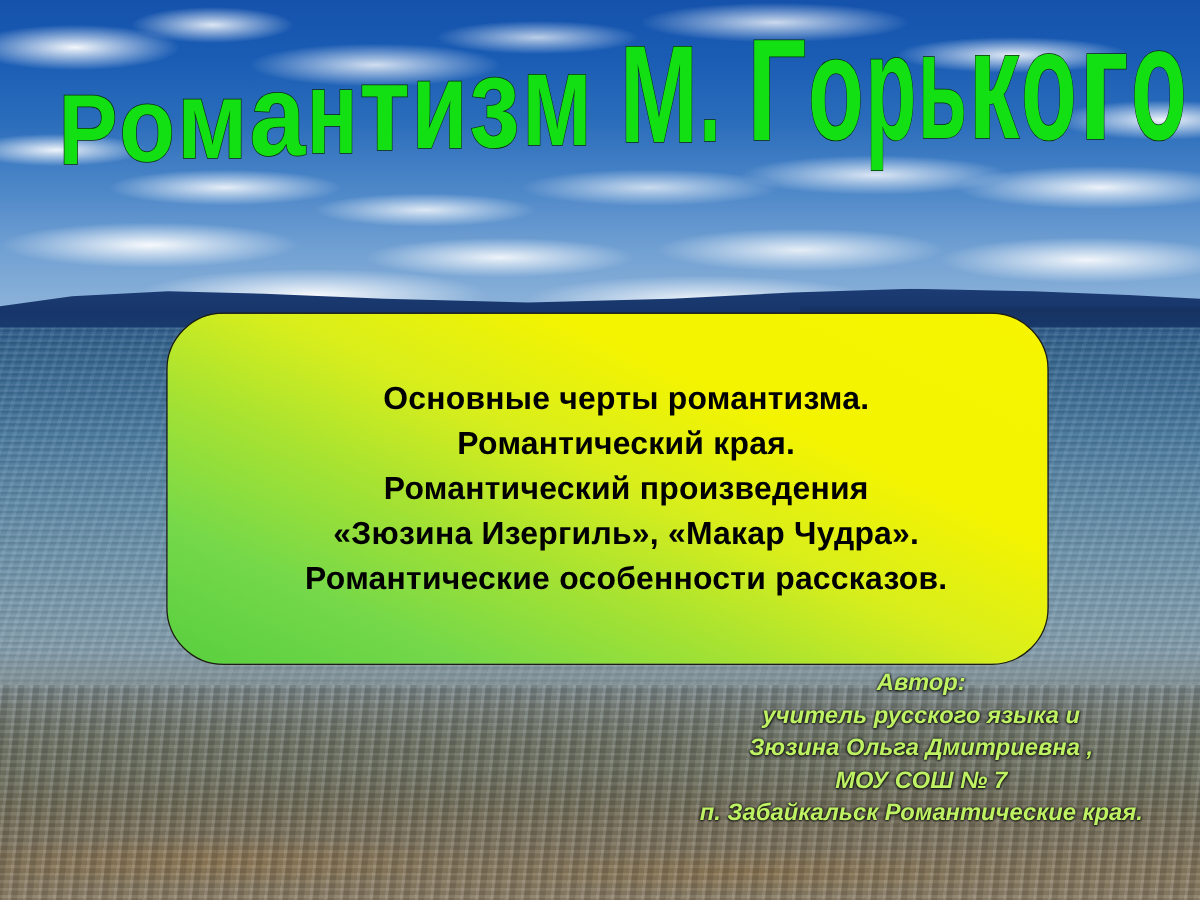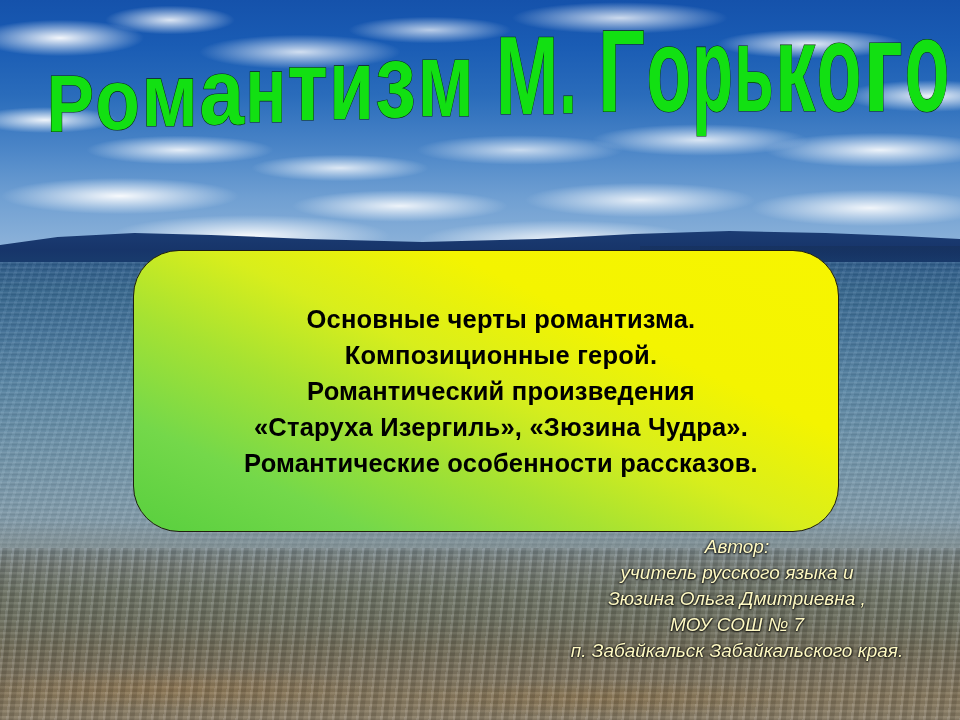--- a/index.html
+++ b/index.html
@@ -193,23 +193,23 @@
     text-align: center;
   }
 
   
   #author-block {
     position: absolute;
     right: 8px;
     top: 534px;
     width: 430px;
     text-align: center;
-    color: #fef9c3;
+    color: #bef264;
     font-style: italic;
-    font-weight: 400;
+    font-weight: 700;
     font-size: 19px;
     line-height: 26px;
     text-shadow:
       0 1px 2px rgba(0,0,0,.85),
       1px 0 2px rgba(0,0,0,.55),
      -1px 0 2px rgba(0,0,0,.55);
     white-space: nowrap;
   }
   .author-line { display: block; }
 </style>
@@ -250,27 +250,27 @@
           <text class="wa-letter" x="795.16" y="110.73" text-anchor="middle" font-size="124.64" fill="#12E012" stroke="#0a2a0a" stroke-width="1.2" paint-order="stroke" textLength="40.66" lengthAdjust="spacingAndGlyphs">к</text>
           <text class="wa-letter" x="839.11" y="110.80" text-anchor="middle" font-size="126.76" fill="#12E012" stroke="#0a2a0a" stroke-width="1.2" paint-order="stroke" textLength="44.60" lengthAdjust="spacingAndGlyphs">о</text>
           <text class="wa-letter" x="883.06" y="110.98" text-anchor="middle" font-size="128.86" fill="#12E012" stroke="#0a2a0a" stroke-width="1.2" paint-order="stroke" textLength="40.66" lengthAdjust="spacingAndGlyphs">г</text>
           <text class="wa-letter" x="927.01" y="111.27" text-anchor="middle" font-size="130.93" fill="#12E012" stroke="#0a2a0a" stroke-width="1.2" paint-order="stroke" textLength="44.60" lengthAdjust="spacingAndGlyphs">о</text>
         </g>
     </svg>
   </div>
 
   <div id="content-box">
     <div class="box-line">Основные черты романтизма.</div>
-    <div class="box-line">Композиционные герой.</div>
+    <div class="box-line">Романтический края.</div>
     <div class="box-line">Романтический произведения</div>
-    <div class="box-line">«Старуха Изергиль», «Зюзина Чудра».</div>
+    <div class="box-line">«Зюзина Изергиль», «Макар Чудра».</div>
     <div class="box-line">Романтические особенности рассказов.</div>
   </div>
 
   <div id="author-block">
     <span class="author-line">Автор:</span>
     <span class="author-line">учитель русского языка и</span>
     <span class="author-line">Зюзина Ольга Дмитриевна ,</span>
     <span class="author-line">МОУ СОШ № 7</span>
-    <span class="author-line">п. Забайкальск Забайкальского края.</span>
+    <span class="author-line">п. Забайкальск Романтические края.</span>
   </div>
 
 </div>
 
 </body></html>

